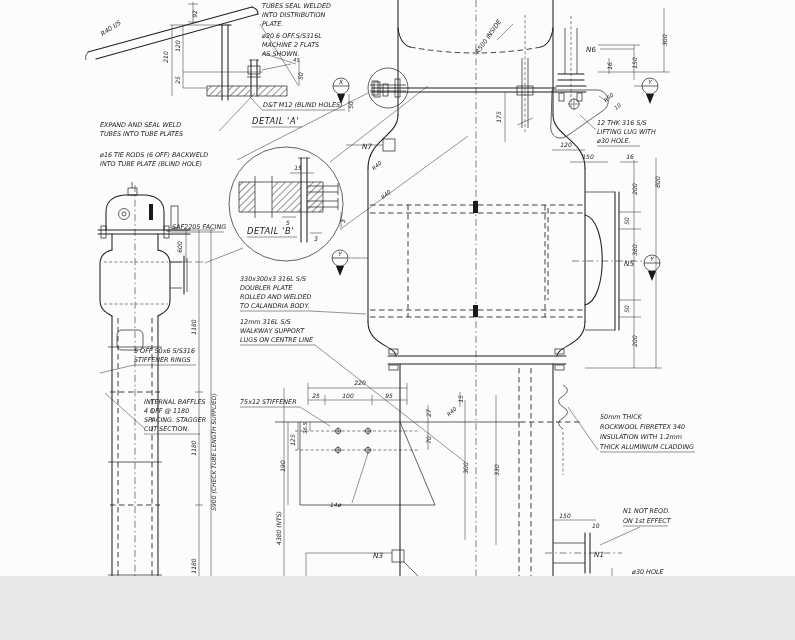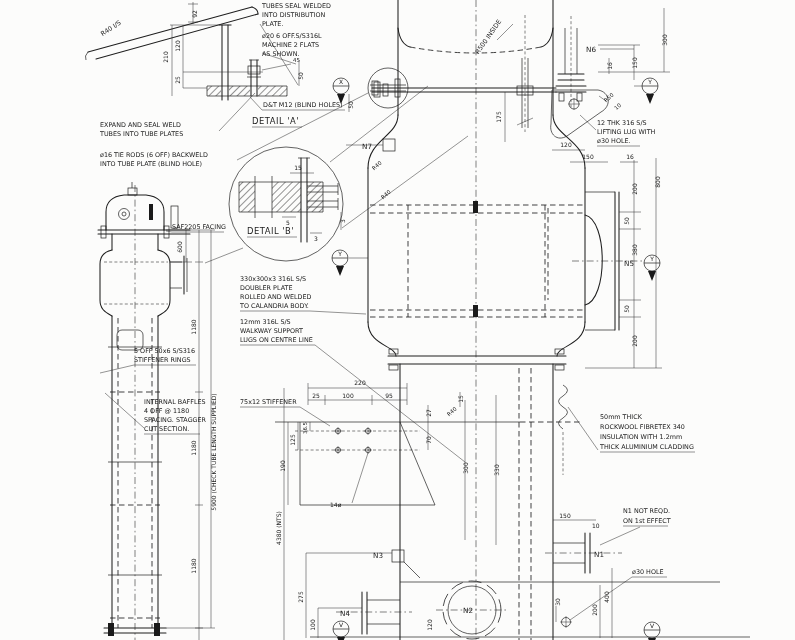--- a/index.html
+++ b/index.html
@@ -1,17 +1,17 @@
 <!DOCTYPE html>
 <html><head>
 <meta charset="utf-8">
 <style>
   html,body{margin:0;padding:0;background:#e8e8e8;}
-  #sheet{width:795px;height:640px;background:#fcfcfb;position:relative;overflow:hidden;
-         font-family:"DejaVu Sans",sans-serif;}
+  #sheet{width:795px;height:576px;background:#fcfcfb;position:relative;overflow:hidden;
+         font-family:"DejaVu Sans",sans-serif;font-style:italic;}
   svg{display:block}
   svg text{fill:#1a1a1a;font-family:"DejaVu Sans",sans-serif;}
   text.d{font-size:6px;}
   text.sm{font-size:5.4px;}
   text.n{font-size:6.4px;}
   text.nz{font-size:7.2px;}
   text.t{font-size:8.4px;letter-spacing:.5px;}
   .s{stroke:#1f1f1f;stroke-width:1.05;fill:none;stroke-linecap:round;}
   .m{stroke:#1f1f1f;stroke-width:.7;fill:none;}
   .f{stroke:#2b2b2b;stroke-width:.5;fill:none;}

